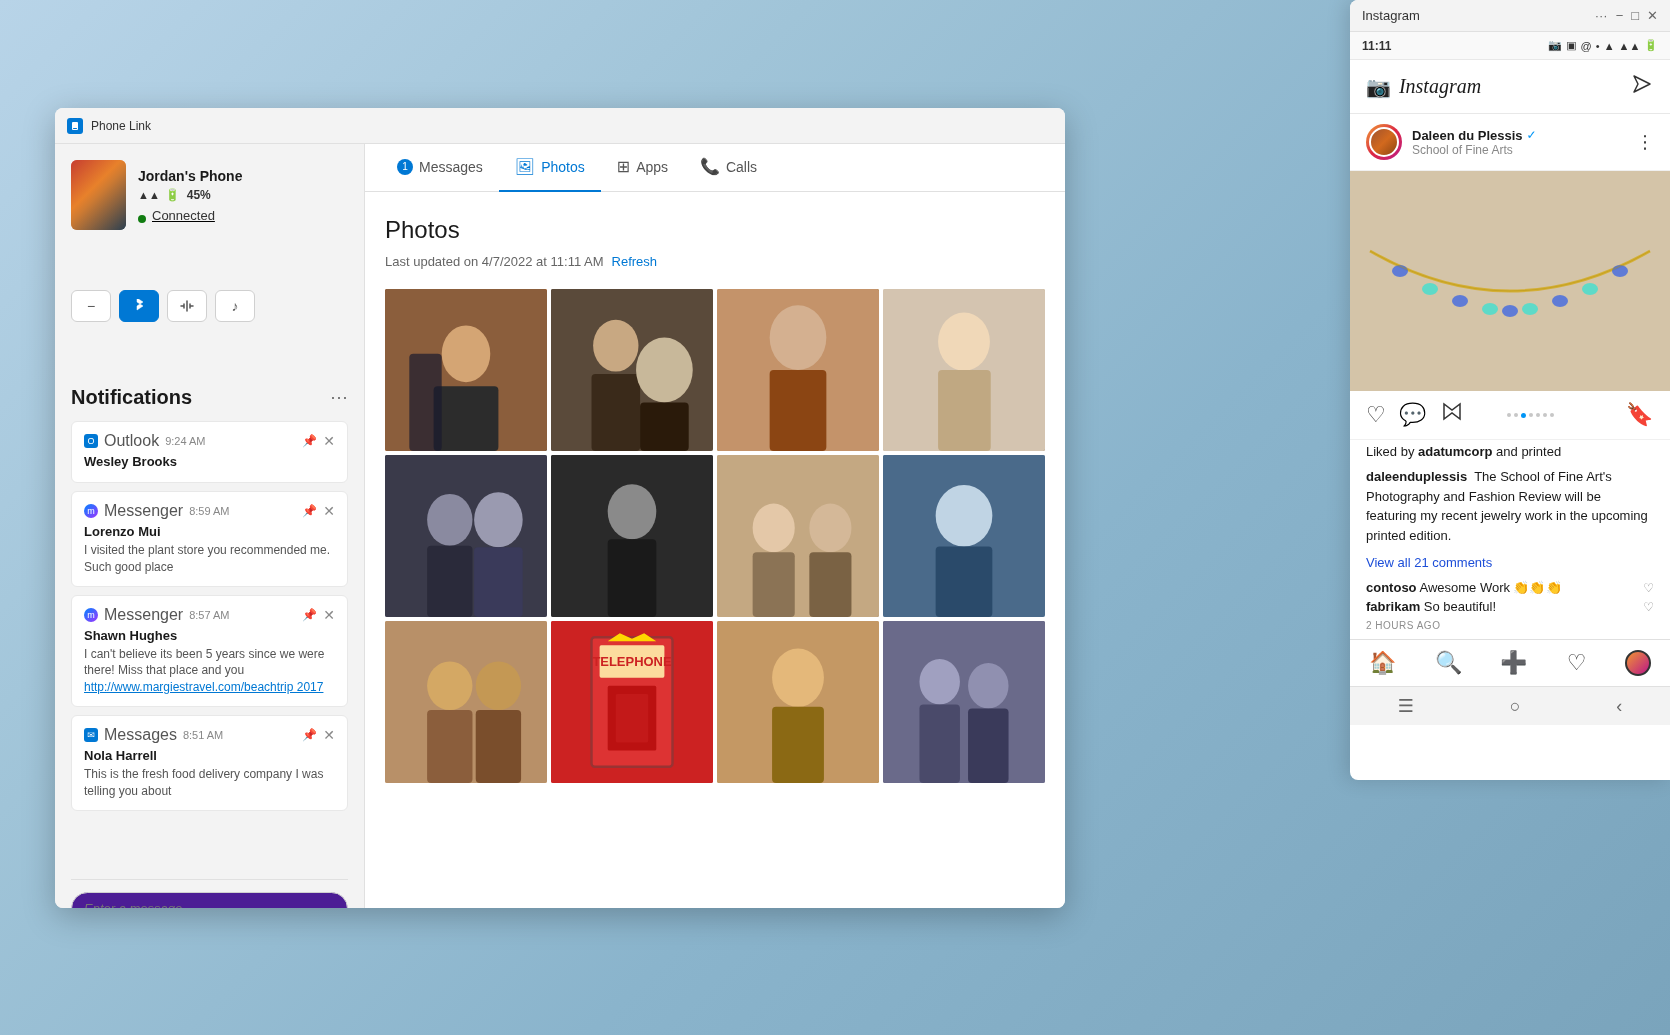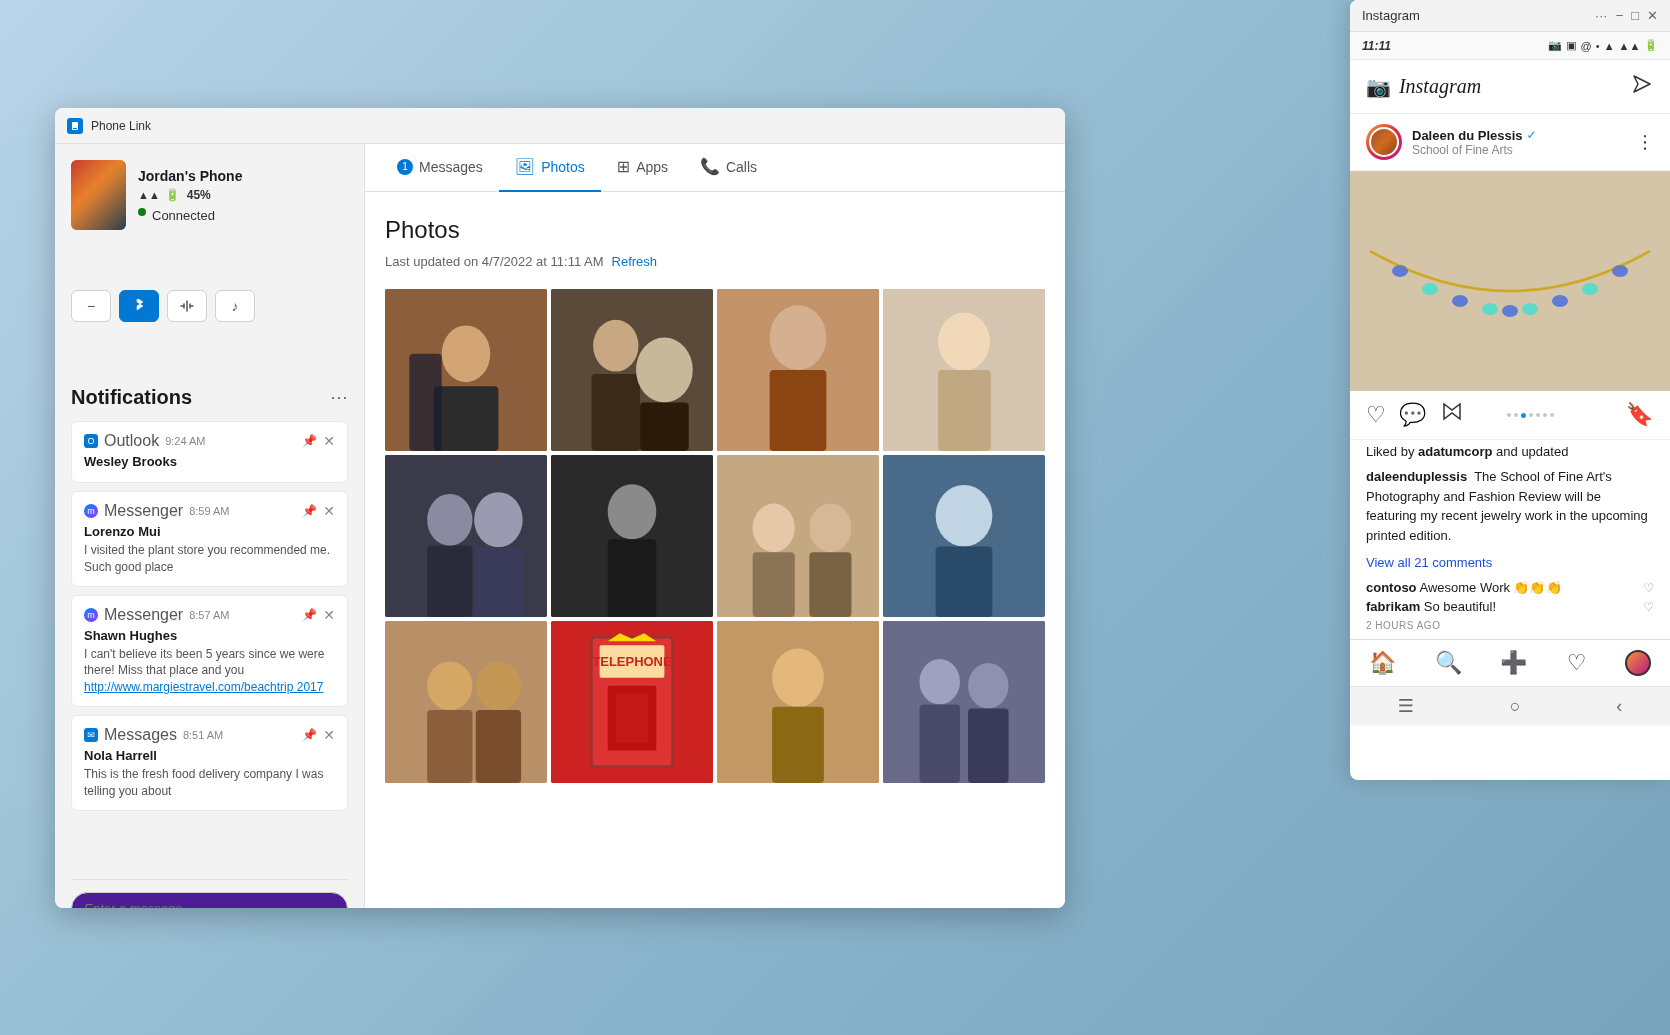--- a/index.html
+++ b/index.html
@@ -106,22 +106,23 @@
       align-items: center;
       gap: 6px;
       font-size: 12px;
       color: #555;
       margin-bottom: 6px;
     }
     .wifi-icon { color: #333; font-size: 11px; }
     .battery-text { font-size: 12px; color: #333; font-weight: bold; }
     .connected-row {
       display: flex;
-      align-items: flex-start;
+      align-items: flex-end;
       gap: 6px;
+      text-decoration: underline;
     }
     .connected-dot {
       width: 8px;
       height: 8px;
       border-radius: 50%;
       background: #107c10;
     }
     .connected-text {
       font-size: 13px;
       color: #333;
@@ -398,21 +399,21 @@
       background: #f9f9f9;
       padding: 4px 12px;
       display: flex;
       align-items: center;
       justify-content: space-between;
       font-size: 11px;
       color: #333;
       border-bottom: 1px solid #e8e8e8;
       height: 28px;
     }
-    .ig-time { font-weight: 600; font-size: 12px; font-style: italic; }
+    .ig-time { font-weight: 600; font-size: 12px; }
     .ig-status-icons { display: flex; gap: 4px; align-items: center; font-size: 11px; }
 
     .ig-header {
       display: flex;
       align-items: center;
       justify-content: space-between;
       padding: 12px 16px;
       border-bottom: 1px solid #e8e8e8;
     }
     .ig-header-left { display: flex; align-items: center; gap: 8px; }
@@ -904,21 +905,21 @@
       <div class="ig-dot"></div>
       <div class="ig-dot inactive"></div>
       <div class="ig-dot inactive"></div>
       <div class="ig-dot inactive"></div>
       <div class="ig-dot inactive"></div>
     </div>
     <span class="ig-bookmark">🔖</span>
   </div>
 
   <div class="ig-likes">
-    <span>Liked by <strong>adatumcorp</strong> and <span>updated</span></span>
+    <span>Liked by <strong>adatumcorp</strong> and <span>printed</span></span>
   </div>
 
   <div class="ig-caption">
     <strong>daleenduplessis</strong>&nbsp;
     <span>The School of Fine Art's Photography and Fashion Review will be featuring my recent jewelry work in the upcoming printed edition.</span>
   </div>
 
   <div class="ig-view-comments">View all 21 comments</div>
 
   <div class="ig-comment">

